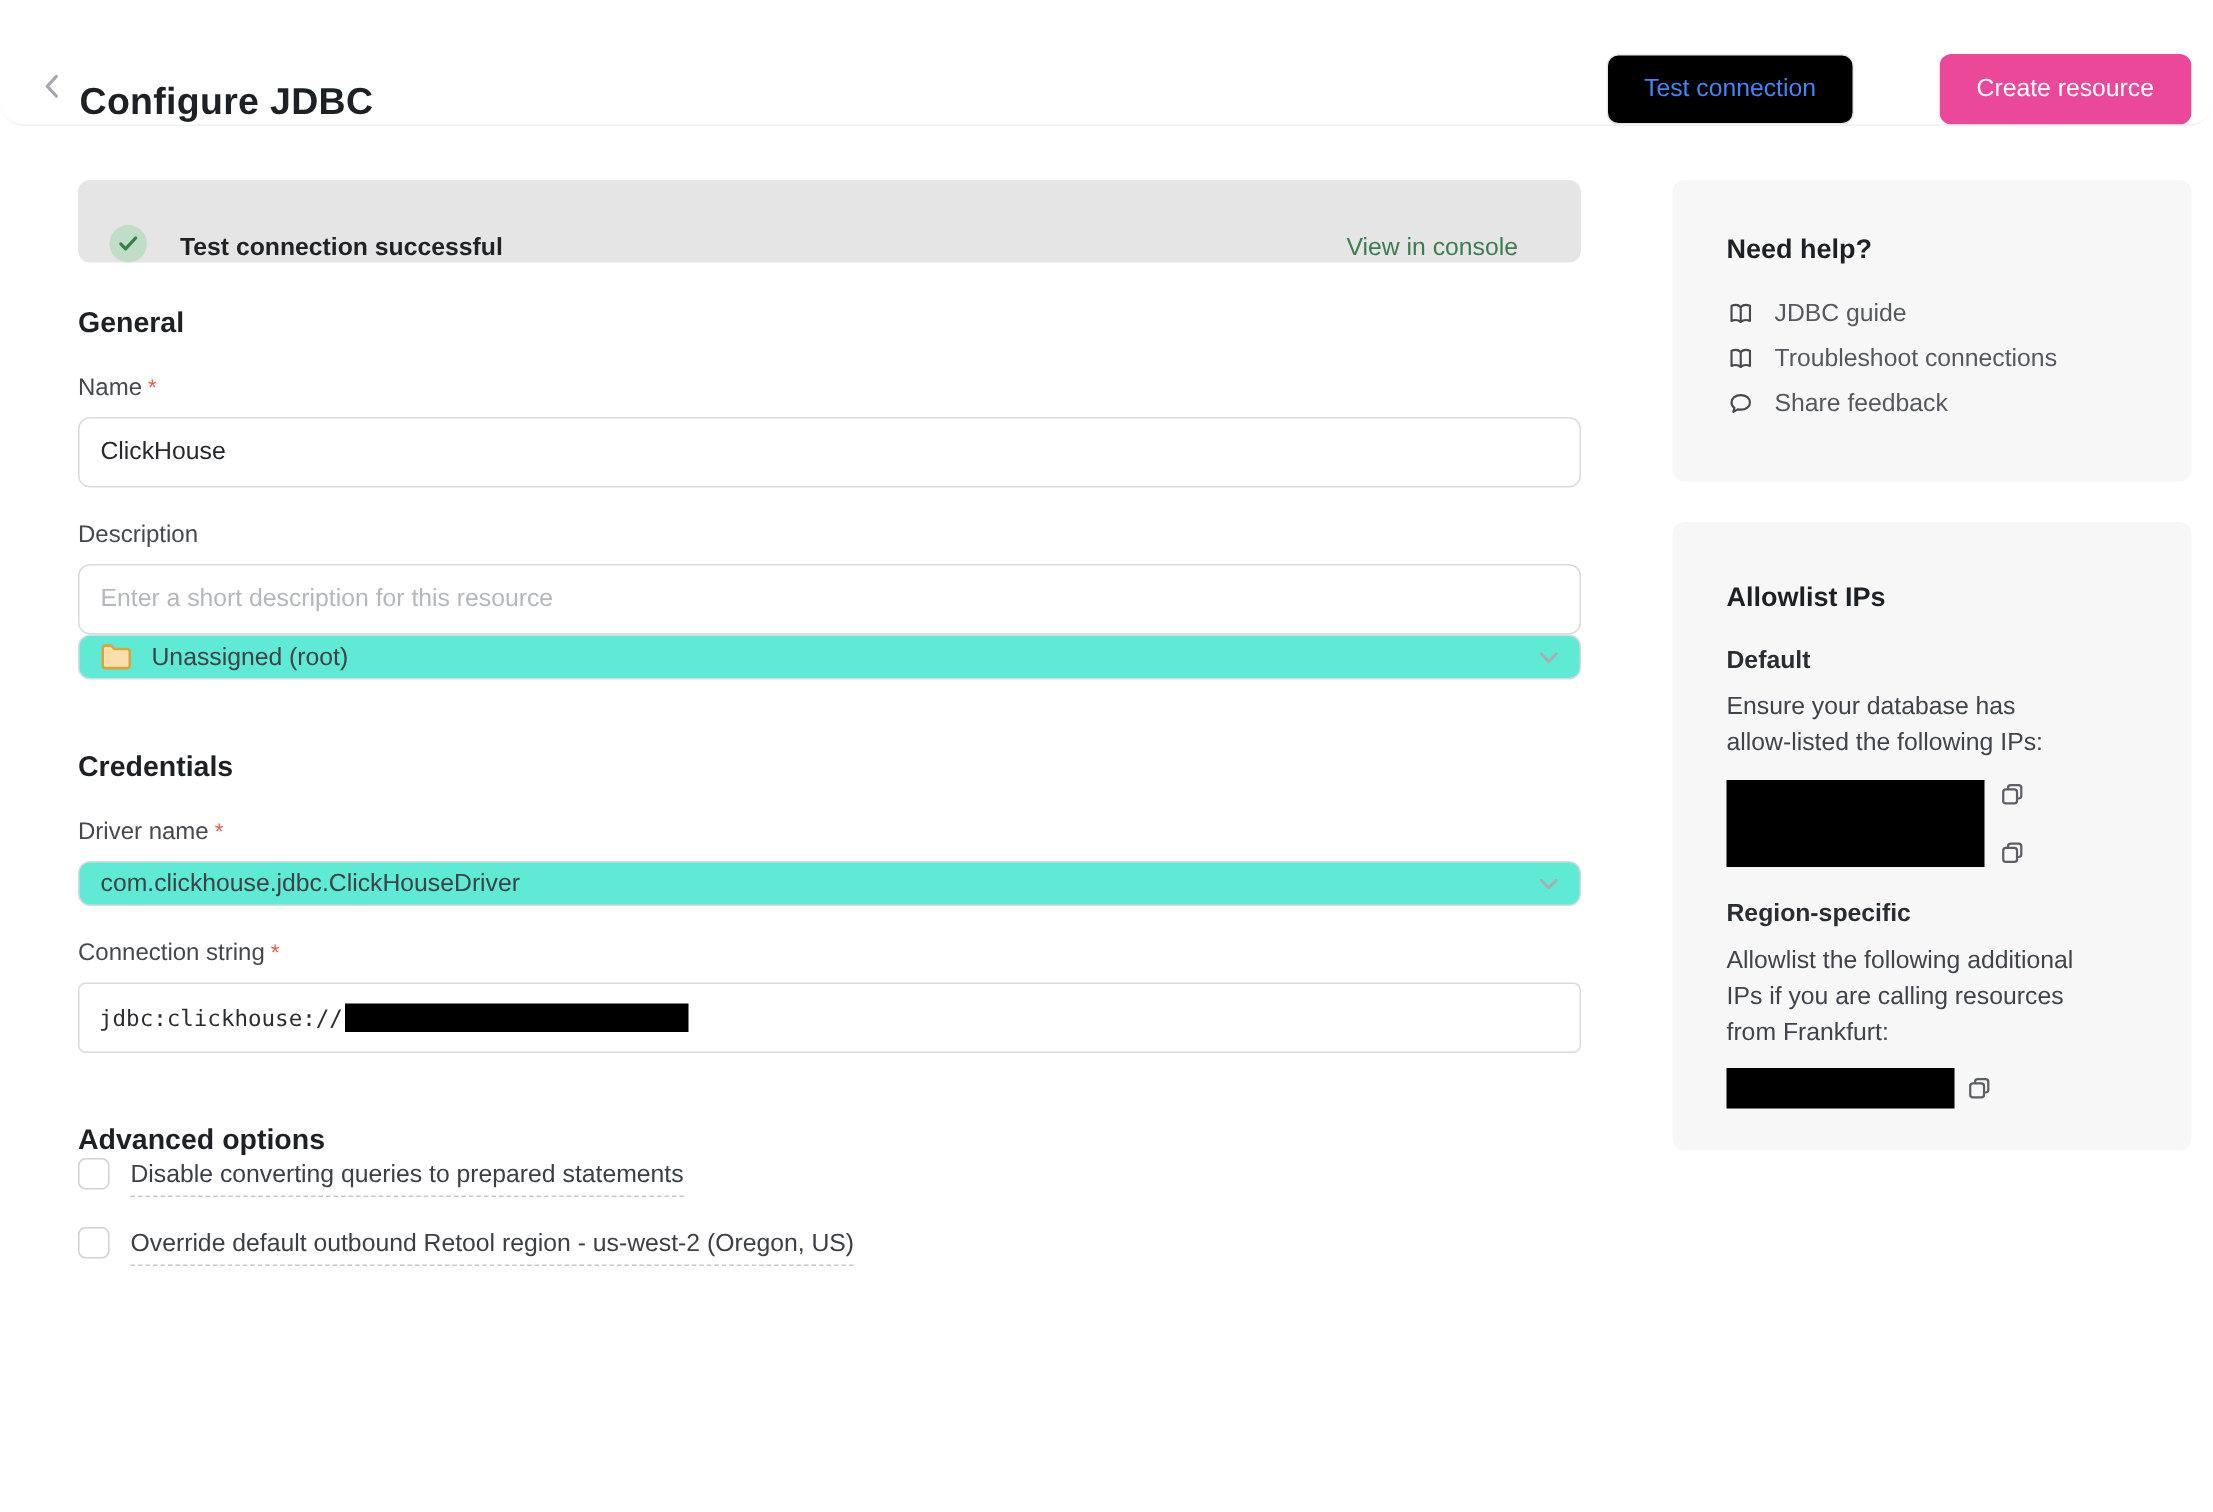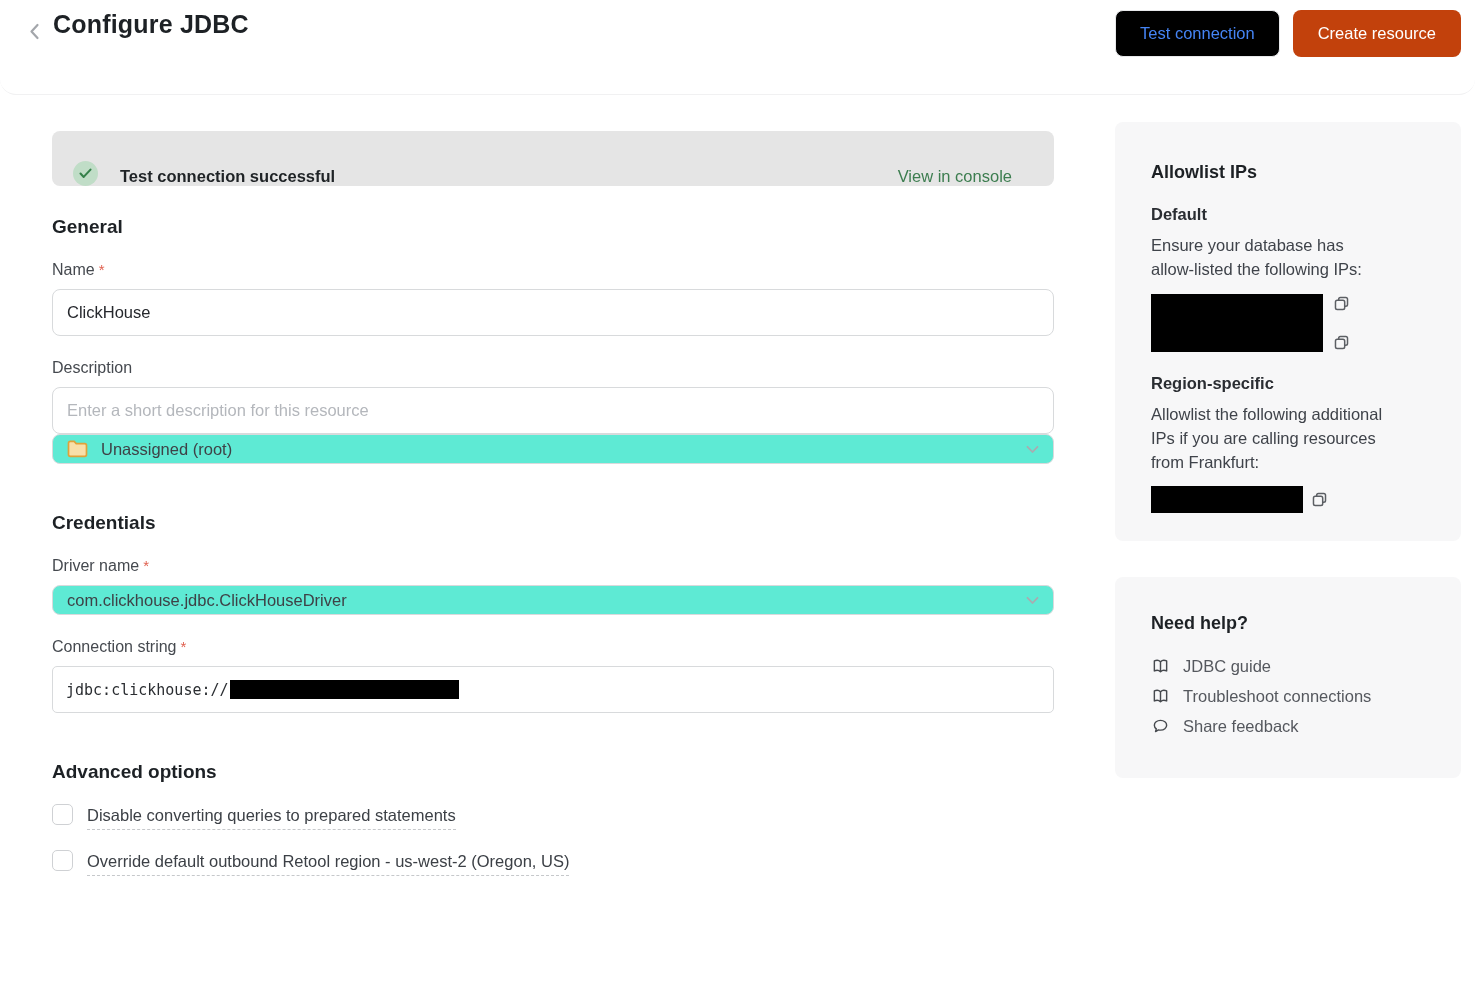--- a/index.html
+++ b/index.html
@@ -5,25 +5,25 @@
   * { box-sizing: border-box; margin: 0; padding: 0; }
   html, body { width: 1475px; height: 1008px; overflow: hidden; }
   body {
     font-family: "Liberation Sans", "DejaVu Sans", sans-serif;
     background: #ffffff;
     color: #1d2125;
   }
 
   
   .header {
-    height: 95px;
+    height: 84px;
     border-bottom: 1px solid #f1f1f2;
     padding: 10px 14px 0 22px;
     display: flex;
-    align-items: flex-start;
+    align-items: flex-end;
     border-radius: 16px;
   }
   .back-btn {
     width: 24px; height: 47px;
     display: flex; align-items: center; justify-content: center;
     cursor: pointer; color: #a3a6ab;
     flex: 0 0 auto;
   }
   .page-title {
     font-size: 25px;
@@ -44,22 +44,23 @@
     border: 1px solid transparent;
     font-family: inherit;
   }
   .btn-secondary {
     background: #000000;
     color: #4584f4;
     border-color: #e7e8ea;
     padding-left: 24px;
   }
   .btn-primary {
-    background: #c2410c;
+    background: #ec4899;
     color: #ffffff;
+    margin-left: 44px;
   }
 
   
   .layout { display: flex; padding-left: 52px; }
   .main { width: 1002px; flex: 0 0 auto; }
   .sidebar { width: 346px; flex: 0 0 auto; margin-left: 61px; }
 
   
   .banner {
     margin-top: 36px;
@@ -160,21 +161,20 @@
   .redact-conn {
     width: 229px; height: 19px;
     background: #000;
     margin-left: 1px;
   }
 
   
   .check-row {
     display: flex;
     align-items: flex-start;
-    margin-top: 21px;
   }
   .check-row + .check-row { margin-top: 20px; }
   .checkbox {
     width: 21px; height: 21px;
     border: 1.5px solid #cfd1d4;
     border-radius: 5px;
     background: #fff;
     flex: 0 0 auto;
     cursor: pointer;
   }
@@ -321,63 +321,20 @@
       <span class="checkbox"></span>
       <span class="check-label">Disable converting queries to prepared statements</span>
     </div>
     <div class="check-row">
       <span class="checkbox"></span>
       <span class="check-label">Override default outbound Retool region - us-west-2 (Oregon, US)</span>
     </div>
   </div>
 
   <div class="sidebar">
-
-    <div class="panel panel-allowlist">
-      <div class="panel-heading">Allowlist IPs</div>
-
-      <div class="sub-heading">Default</div>
-      <div class="panel-para">
-        <div>Ensure your database has</div>
-        <div>allow-listed the following IPs:</div>
-      </div>
-      <div class="ip-block-wrap">
-        <div class="redact-ips-default"></div>
-        <div class="copy-col">
-          <span class="copy-btn">
-            <svg width="17" height="17" viewBox="0 0 24 24" fill="none" stroke="currentColor" stroke-width="2.1" stroke-linejoin="round">
-                <rect x="3.5" y="7.5" width="13" height="13" rx="2.5"></rect>
-                <path d="M8 7.5 V6 C8 4.6 9.1 3.5 10.5 3.5 H18 C19.4 3.5 20.5 4.6 20.5 6 V13.5 C20.5 14.9 19.4 16 18 16 H16.5"></path>
-              </svg>
-          </span>
-          <span class="copy-btn">
-            <svg width="17" height="17" viewBox="0 0 24 24" fill="none" stroke="currentColor" stroke-width="2.1" stroke-linejoin="round">
-                <rect x="3.5" y="7.5" width="13" height="13" rx="2.5"></rect>
-                <path d="M8 7.5 V6 C8 4.6 9.1 3.5 10.5 3.5 H18 C19.4 3.5 20.5 4.6 20.5 6 V13.5 C20.5 14.9 19.4 16 18 16 H16.5"></path>
-              </svg>
-          </span>
-        </div>
-      </div>
-
-      <div class="sub-heading">Region-specific</div>
-      <div class="panel-para">
-        <div>Allowlist the following additional</div>
-        <div>IPs if you are calling resources</div>
-        <div>from Frankfurt:</div>
-      </div>
-      <div class="region-row">
-        <div class="redact-ips-region"></div>
-        <span class="copy-btn">
-          <svg width="17" height="17" viewBox="0 0 24 24" fill="none" stroke="currentColor" stroke-width="2.1" stroke-linejoin="round">
-              <rect x="3.5" y="7.5" width="13" height="13" rx="2.5"></rect>
-              <path d="M8 7.5 V6 C8 4.6 9.1 3.5 10.5 3.5 H18 C19.4 3.5 20.5 4.6 20.5 6 V13.5 C20.5 14.9 19.4 16 18 16 H16.5"></path>
-            </svg>
-        </span>
-      </div>
-    </div>
 
     <div class="panel panel-help">
       <div class="panel-heading">Need help?</div>
       <div class="help-links">
         <div class="help-link">
           <span class="hl-icon">
             <svg width="19" height="18" viewBox="0 0 24 24" fill="none" stroke="currentColor" stroke-width="1.9" stroke-linecap="round" stroke-linejoin="round">
                 <path d="M12 6.2 C10 4.3 6.4 4.1 3.8 5.2 V18.6 C6.4 17.5 10 17.7 12 19.5 C14 17.7 17.6 17.5 20.2 18.6 V5.2 C17.6 4.1 14 4.3 12 6.2 Z"></path>
                 <path d="M12 6.2 V19.5"></path>
               </svg>
@@ -396,14 +353,57 @@
         <div class="help-link">
           <span class="hl-icon">
             <svg width="19" height="18" viewBox="0 0 24 24" fill="none" stroke="currentColor" stroke-width="1.9" stroke-linecap="round" stroke-linejoin="round">
                 <path d="M12 4.5 C7.3 4.5 3.8 7.4 3.8 11 C3.8 12.9 4.8 14.6 6.4 15.8 L5.4 19.4 L9.3 17.2 C10.1 17.4 11 17.5 12 17.5 C16.7 17.5 20.2 14.6 20.2 11 C20.2 7.4 16.7 4.5 12 4.5 Z"></path>
               </svg>
           </span>
           <span>Share feedback</span>
         </div>
       </div>
     </div>
+
+    <div class="panel panel-allowlist">
+      <div class="panel-heading">Allowlist IPs</div>
+
+      <div class="sub-heading">Default</div>
+      <div class="panel-para">
+        <div>Ensure your database has</div>
+        <div>allow-listed the following IPs:</div>
+      </div>
+      <div class="ip-block-wrap">
+        <div class="redact-ips-default"></div>
+        <div class="copy-col">
+          <span class="copy-btn">
+            <svg width="17" height="17" viewBox="0 0 24 24" fill="none" stroke="currentColor" stroke-width="2.1" stroke-linejoin="round">
+                <rect x="3.5" y="7.5" width="13" height="13" rx="2.5"></rect>
+                <path d="M8 7.5 V6 C8 4.6 9.1 3.5 10.5 3.5 H18 C19.4 3.5 20.5 4.6 20.5 6 V13.5 C20.5 14.9 19.4 16 18 16 H16.5"></path>
+              </svg>
+          </span>
+          <span class="copy-btn">
+            <svg width="17" height="17" viewBox="0 0 24 24" fill="none" stroke="currentColor" stroke-width="2.1" stroke-linejoin="round">
+                <rect x="3.5" y="7.5" width="13" height="13" rx="2.5"></rect>
+                <path d="M8 7.5 V6 C8 4.6 9.1 3.5 10.5 3.5 H18 C19.4 3.5 20.5 4.6 20.5 6 V13.5 C20.5 14.9 19.4 16 18 16 H16.5"></path>
+              </svg>
+          </span>
+        </div>
+      </div>
+
+      <div class="sub-heading">Region-specific</div>
+      <div class="panel-para">
+        <div>Allowlist the following additional</div>
+        <div>IPs if you are calling resources</div>
+        <div>from Frankfurt:</div>
+      </div>
+      <div class="region-row">
+        <div class="redact-ips-region"></div>
+        <span class="copy-btn">
+          <svg width="17" height="17" viewBox="0 0 24 24" fill="none" stroke="currentColor" stroke-width="2.1" stroke-linejoin="round">
+              <rect x="3.5" y="7.5" width="13" height="13" rx="2.5"></rect>
+              <path d="M8 7.5 V6 C8 4.6 9.1 3.5 10.5 3.5 H18 C19.4 3.5 20.5 4.6 20.5 6 V13.5 C20.5 14.9 19.4 16 18 16 H16.5"></path>
+            </svg>
+        </span>
+      </div>
+    </div>
   </div>
 </div>
 
 </body></html>

